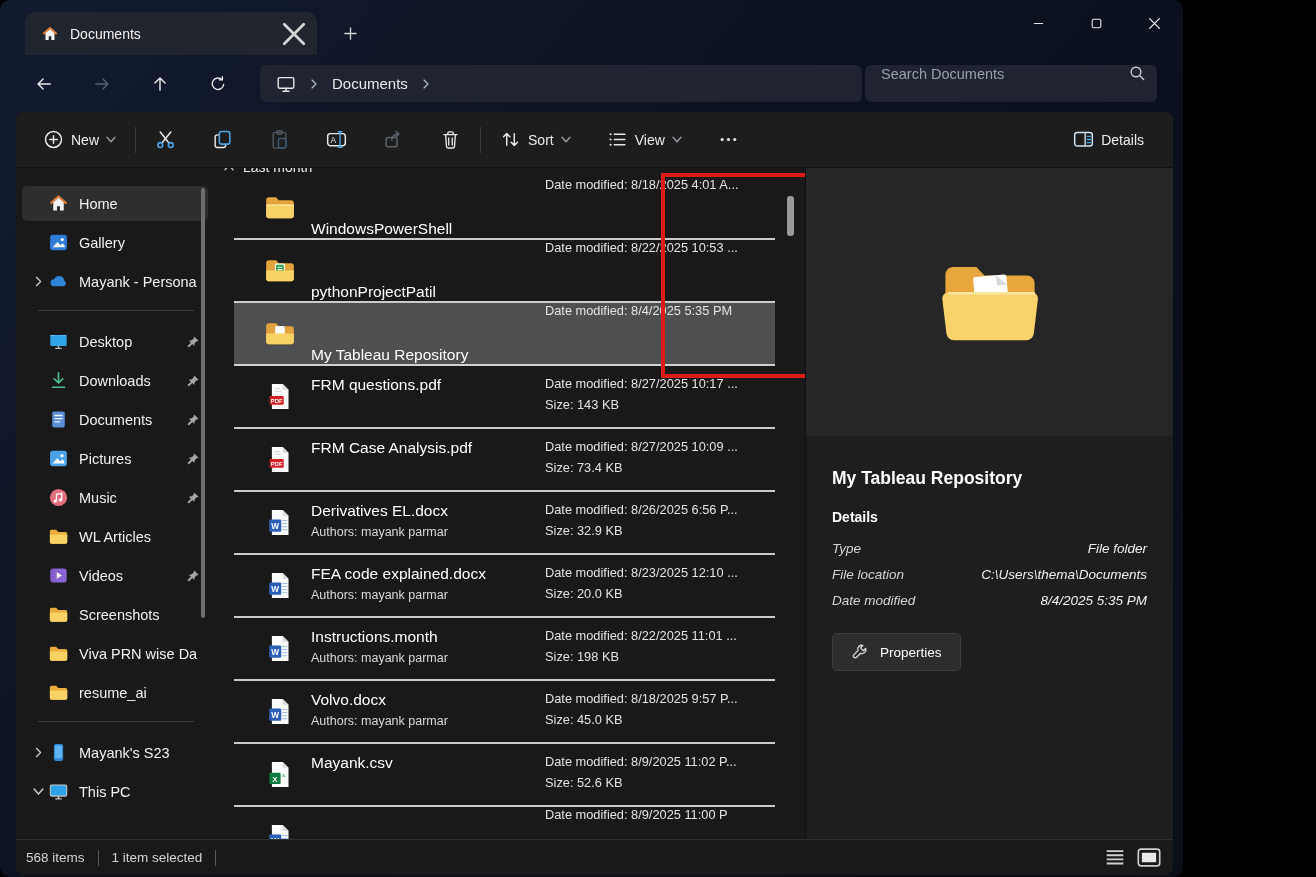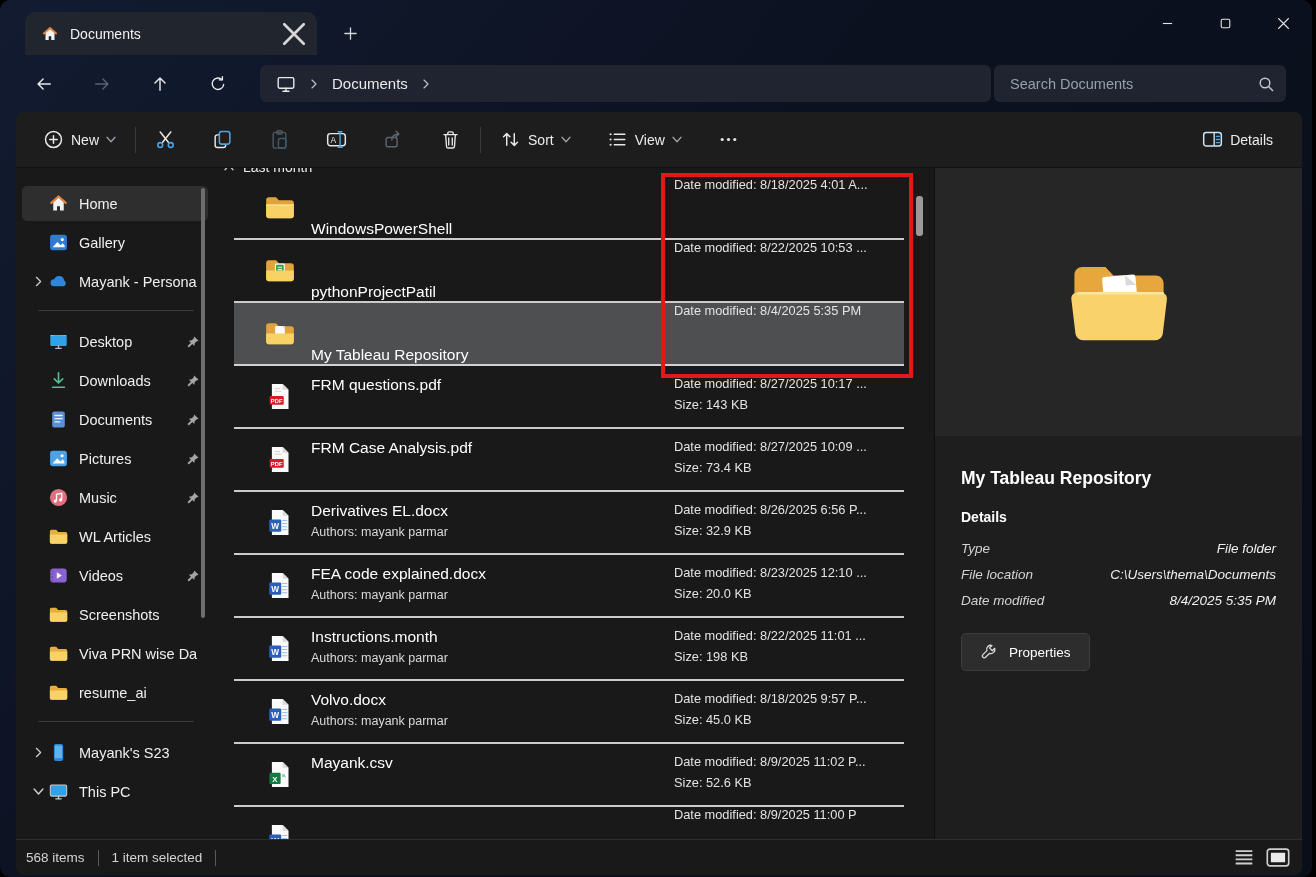--- a/index.html
+++ b/index.html
@@ -1,18 +1,18 @@
 <!DOCTYPE html>
 <html><head>
 <meta charset="utf-8">
 <style>
   html,body{margin:0;padding:0;background:#000;}
   *{box-sizing:border-box;}
   .window{
-    position:relative;width:1312px;height:877px;overflow:hidden;
+    position:relative;width:1183px;height:877px;overflow:hidden;
     font-family:"Liberation Sans",sans-serif;
     background:linear-gradient(130deg,#121b30 0%,#0c1120 45%,#0a0e19 100%);
     border-radius:10px;
   }
   
   .titlebar{height:55px;display:flex;align-items:flex-end;padding-left:25px;position:relative;}
   .tab{width:292px;height:43px;background:#21252d;border-radius:10px 10px 0 0;
        display:flex;align-items:center;gap:11px;padding:0 10px 0 16px;}
   .tab-title{font-size:14px;color:#f2f2f2;}
   .tab-close{margin-left:auto;width:26px;height:26px;display:flex;align-items:center;justify-content:center;
@@ -21,21 +21,21 @@
   .win-controls{position:absolute;right:0;top:0;height:46px;display:flex;}
   .wc-btn{width:58px;height:46px;display:flex;align-items:center;justify-content:center;color:#e6e6e6;}
   
   .navbar{height:57px;display:flex;align-items:center;padding:0 26px 0 24px;}
   .nav-btn{width:40px;height:36px;display:flex;align-items:center;justify-content:center;color:#e8e8e8;margin-right:18px;border-radius:5px;}
   .nav-btn.dim{color:#596273;}
   .addressbar{flex:1;height:37px;background:#1f2430;border-radius:6px;margin-left:4px;
       display:flex;align-items:center;gap:13px;padding:0 16px;color:#e9e9e9;font-size:15px;}
   .crumb-sep{color:#b9c1cd;display:flex;}
   .searchbox{width:292px;height:37px;background:#1f2430;border-radius:6px;margin-left:3px;
-      display:flex;align-items:center;padding:0 12px 0 14px;}
+      display:flex;align-items:flex-start;padding:0 12px 0 14px;}
   .searchbox input{flex:1;background:transparent;border:none;outline:none;color:#e7e7e7;font-size:14.5px;font-family:"Liberation Sans",sans-serif;}
   .searchbox input::placeholder{color:#97a0ab;}
   .search-ic{color:#c4c9d2;}
   
   .app{position:absolute;left:16px;right:10px;top:112px;bottom:2px;background:#191919;
        border-radius:8px;display:flex;flex-direction:column;overflow:hidden;}
   
   .toolbar{height:56px;background:#1d1d1d;display:flex;align-items:center;padding:0 20px 0 18px;flex:none;
        border-bottom:1px solid #121212;}
   .tb-btn{display:flex;align-items:center;gap:7px;color:#ececec;font-size:14px;padding:7px 9px;border-radius:5px;}

